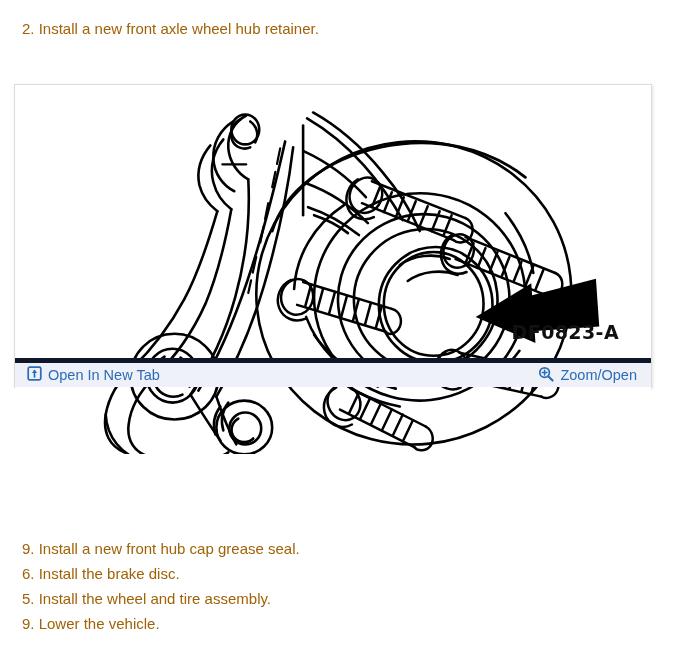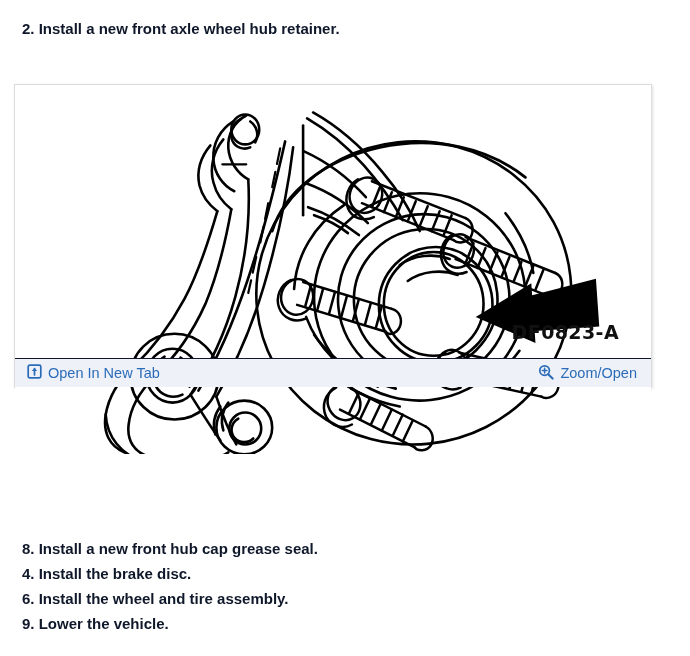--- a/index.html
+++ b/index.html
@@ -14,22 +14,21 @@
     color: #2b2b2b;
     overflow: hidden;
     position: relative;
   }
 
   
   .steps {
     padding-left: 22px;
     font-size: 15px;
     line-height: 25px;
-    color: #0f172a;
-    font-weight: bold;
+    color: #a16207;
   }
   .steps-top {
     padding-top: 16px;
   }
   .step-line {
     white-space: pre;
   }
 
   
   .figure-panel {
@@ -70,21 +69,21 @@
   }
 
   
   .figure-footer {
     position: absolute;
     left: 0;
     right: 0;
     bottom: 0;
     height: 29px;
     background: #eef1f8;
-    border-top: 1px solid #0f172a;
+    border-top: 5px solid #0f172a;
     display: flex;
     align-items: center;
     justify-content: space-between;
     padding: 0 14px 0 12px;
     box-sizing: border-box;
   }
   .footer-link {
     display: flex;
     align-items: center;
     gap: 6px;
@@ -284,17 +283,17 @@
           <path d="M10.2 10.2 L14.6 14.6" stroke="#2b6cb8" stroke-width="2.1" stroke-linecap="round"></path>
         </svg>
       </span>
       <span class="lbl">Zoom/Open</span>
     </a>
 
   </div>
 </div>
 
 <div class="steps" style="position:absolute; left:0; top:536px;">
-  <div class="step-line">8. Install a new front hub cap grease seal.</div>
-  <div class="step-line">4. Install the brake disc.</div>
-  <div class="step-line">6. Install the wheel and tire assembly.</div>
+  <div class="step-line">9. Install a new front hub cap grease seal.</div>
+  <div class="step-line">6. Install the brake disc.</div>
+  <div class="step-line">5. Install the wheel and tire assembly.</div>
   <div class="step-line">9. Lower the vehicle.</div>
 </div>
 
 </body></html>

